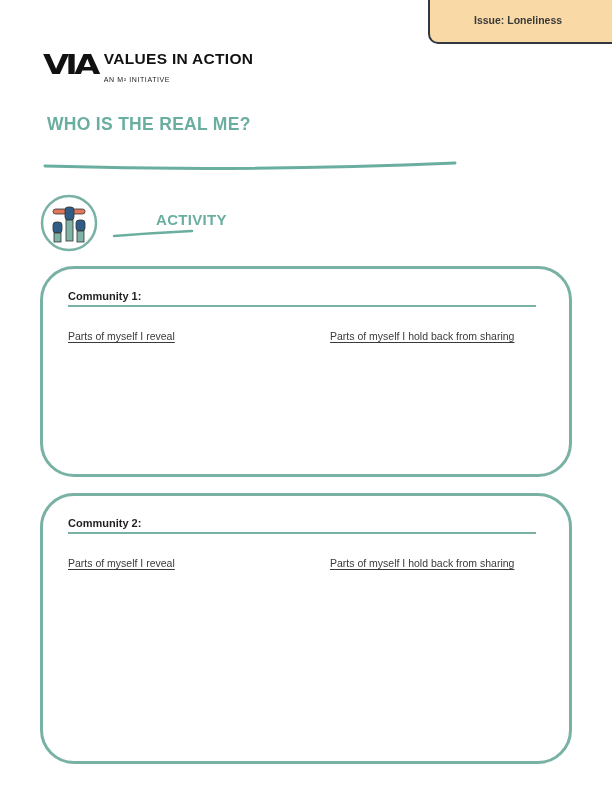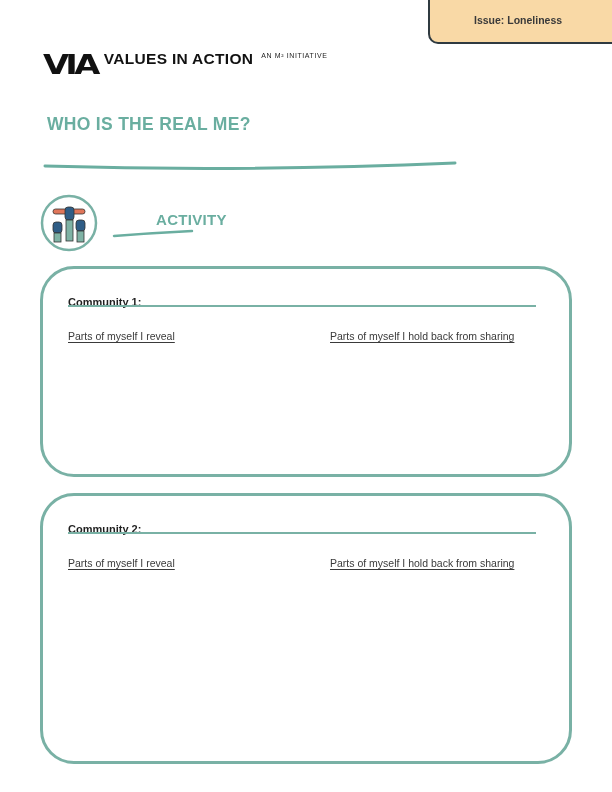--- a/index.html
+++ b/index.html
@@ -1,32 +1,32 @@
 <!DOCTYPE html>
 <html><head>
 <meta charset="utf-8">
 <style>
   html, body { margin: 0; padding: 0; }
   body { width: 612px; height: 792px; background: #ffffff; position: relative; overflow: hidden; font-family: "Liberation Sans", sans-serif; }
   .issue-tag { position: absolute; left: 428px; top: -10px; width: 200px; height: 54px; background: #f9d9a6; border: 2px solid #2f3a40; border-radius: 10px; box-sizing: border-box; }
   .issue-tag span { position: absolute; left: 13px; top: 22px; font-size: 10.5px; font-weight: bold; color: #3a3a3a; margin-left: 31px; }
   .logo { position: absolute; left: 43px; top: 51px; display: flex; }
   .logo-mark { font-family: "DejaVu Sans", sans-serif; font-weight: 900; font-size: 27px; letter-spacing: -3px; color: #111; transform: scaleX(1.25); transform-origin: left; margin-right: 18px; line-height: 1; }
-  .logo-text { display: flex; flex-direction: row; gap: 8px; }
+  .logo-text { display: flex; flex-direction: column; gap: 8px; }
   .logo-title { font-size: 15.5px; font-weight: bold; color: #111; letter-spacing: 0.3px; line-height: 16px; }
   .logo-sub { font-size: 7px; color: #222; letter-spacing: 0.6px; line-height: 10px; }
   .title { position: absolute; left: 47px; top: 112px; color: #6aaea0; font-weight: bold; font-size: 17.5px; line-height: 24px; letter-spacing: 0.3px; text-align: center; }
   .title-underline { position: absolute; left: 43px; top: 160px; }
   .activity-icon { position: absolute; left: 40px; top: 194px; }
   .activity-label { position: absolute; left: 116px; top: 211px; color: #6aaea0; font-weight: bold; font-size: 15px; letter-spacing: 0.3px; margin-left: 40px; }
   .activity-underline { position: absolute; left: 112px; top: 229px; }
   .box { position: absolute; left: 40px; width: 532px; border: 3px solid #79b1a5; border-radius: 34px; box-sizing: border-box; }
   .box1 { top: 266px; height: 211px; }
   .box2 { top: 493px; height: 271px; }
-  .box-title { position: absolute; left: 25px; top: 27px; font-size: 11px; font-weight: bold; color: #1f1f1f; }
+  .box-title { position: absolute; left: 25px; top: 21px; font-size: 11px; font-weight: bold; color: #1f1f1f; }
   .box-rule { position: absolute; left: 25px; right: 33px; top: 36px; height: 2px; background: #79b1a5; }
   .col-label { position: absolute; top: 53px; font-size: 10.5px; color: #3a3a3a; text-decoration: underline; text-underline-offset: 2px; margin-top: 8px; }
   .col-left { left: 25px; }
   .col-right { left: 287px; }
 </style>
 </head>
 <body>
 
 <div class="issue-tag">
   <span>Issue: Loneliness</span>

